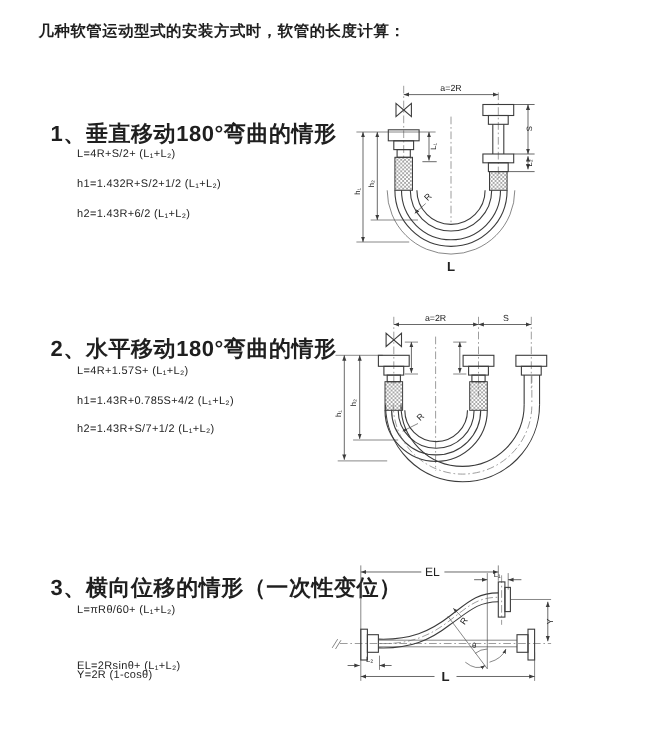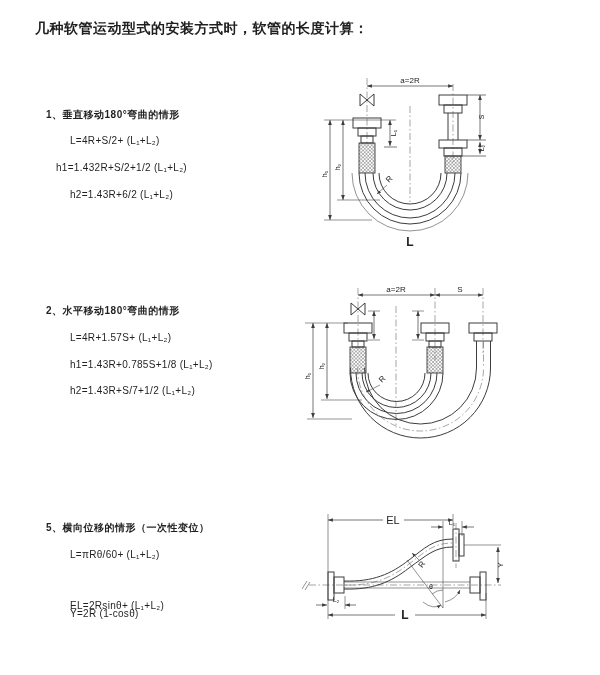--- a/index.html
+++ b/index.html
@@ -4,21 +4,21 @@
 <style>
   html,body { margin:0; padding:0; background:#ffffff; }
   #page {
     position:relative; width:564px; height:675px; background:#ffffff; overflow:hidden;
     font-family:"Liberation Sans","DejaVu Sans",sans-serif; color:#1f1f1f;
   }
   .title {
     position:absolute; left:35px; top:20px; font-size:14px; font-weight:bold; letter-spacing:.5px;
   }
   .heading {
-    position:absolute; font-size:10px; font-weight:bold; letter-spacing:.5px; white-space:nowrap;
+    position:absolute; font-size:20px; font-weight:bold; letter-spacing:.5px; white-space:nowrap;
   }
   .formula {
     position:absolute; font-size:10px; letter-spacing:.3px; white-space:nowrap;
   }
   svg.d { position:absolute; overflow:visible; }
   svg .ol   { fill:none; stroke:#3c3c3c; stroke-width:1; }
   svg .thin { fill:none; stroke:#4a4a4a; stroke-width:.6; }
   svg .dim  { fill:none; stroke:#3c3c3c; stroke-width:.7; }
   svg .cl   { fill:none; stroke:#6a6a6a; stroke-width:.6; stroke-dasharray:7 2.5 1.5 2.5; }
   svg .braid{ fill:url(#braidpat); stroke:#3c3c3c; stroke-width:.9; }
@@ -39,21 +39,21 @@
         <path d="M0,3.5 L3.5,0 M0,0 L3.5,3.5" stroke="#666" stroke-width=".5"></path>
       </pattern>
     </defs>
   </svg>
 
   <div class="title">几种软管运动型式的安装方式时，软管的长度计算：</div>
 
   <section>
     <div class="heading" style="left:46px;top:108px">1、垂直移动180°弯曲的情形</div>
     <div class="formula" style="left:70px;top:135px">L=4R+S/2+ (L₁+L₂)</div>
-    <div class="formula" style="left:56px;top:162px">h1=1.432R+S/2+1/2 (L₁+L₂)</div>
+    <div class="formula" style="left:70px;top:162px">h1=1.432R+S/2+1/2 (L₁+L₂)</div>
     <div class="formula" style="left:70px;top:189px">h2=1.43R+6/2 (L₁+L₂)</div>
   </section>
 
   <svg class="d" style="left:300px;top:70px" width="300" height="196" viewBox="0 0 300 196">
     <g>
       <line class="cl" x1="67" y1="8" x2="67" y2="76"></line>
       <line class="cl" x1="110" y1="36" x2="110" y2="132"></line>
       <line class="cl" x1="153" y1="14" x2="153" y2="92"></line>
     </g>
     <g>
@@ -116,21 +116,21 @@
     </g>
     <g>
       <line class="dim" x1="180" y1="72" x2="180" y2="84" marker-start="url(#arr)" marker-end="url(#arr)"></line>
       <text class="t7" transform="rotate(-90 184 78)" x="184" y="78" text-anchor="middle">L₂</text>
     </g>
   </svg>
 
   <section>
     <div class="heading" style="left:46px;top:304px">2、水平移动180°弯曲的情形</div>
     <div class="formula" style="left:70px;top:332px">L=4R+1.57S+ (L₁+L₂)</div>
-    <div class="formula" style="left:70px;top:359px">h1=1.43R+0.785S+1/8 (L₁+L₂)</div>
+    <div class="formula" style="left:70px;top:359px">h1=1.43R+0.785S+4/2 (L₁+L₂)</div>
     <div class="formula" style="left:70px;top:385px">h2=1.43R+S/7+1/2 (L₁+L₂)</div>
   </section>
 
   <svg class="d" style="left:300px;top:278px" width="300" height="180" viewBox="0 0 300 180">
     <g>
       <line class="cl" x1="58" y1="10" x2="58" y2="72"></line>
       <line class="cl" x1="96" y1="28" x2="96" y2="150"></line>
       <line class="cl" x1="135" y1="10" x2="135" y2="82"></line>
       <line class="cl" x1="183" y1="10" x2="183" y2="75"></line>
     </g>
@@ -197,21 +197,21 @@
       <line class="thin" x1="7" y1="141" x2="52" y2="141"></line>
       <text class="t7" transform="rotate(-90 10 98)" x="10" y="98" text-anchor="middle">h₁</text>
     </g>
     <g>
       <text class="t8" transform="rotate(-45 84 103)" x="84" y="103" text-anchor="middle">R</text>
       <line class="thin" x1="80" y1="107" x2="66" y2="114" marker-end="url(#arr)"></line>
     </g>
   </svg>
 
   <section>
-    <div class="heading" style="left:46px;top:521px">5、横向位移的情形（一次性变位）</div>
+    <div class="heading" style="left:46px;top:521px">3、横向位移的情形（一次性变位）</div>
     <div class="formula" style="left:70px;top:549px">L=πRθ/60+ (L₁+L₂)</div>
     <div class="formula" style="left:70px;top:608px">Y=2R (1-cosθ)</div>
     <div class="formula" style="left:70px;top:600px">EL=2Rsinθ+ (L₁+L₂)</div>
   </section>
 
   <svg class="d" style="left:295px;top:498px" width="305" height="160" viewBox="0 0 305 160">
     <line class="cl" x1="14" y1="87" x2="206" y2="87"></line>
     <path class="thin" d="M7,91 L12,83 M10,92 L15,84"></path>
     <g>
       <line class="thin" x1="33" y1="16" x2="33" y2="121"></line>

